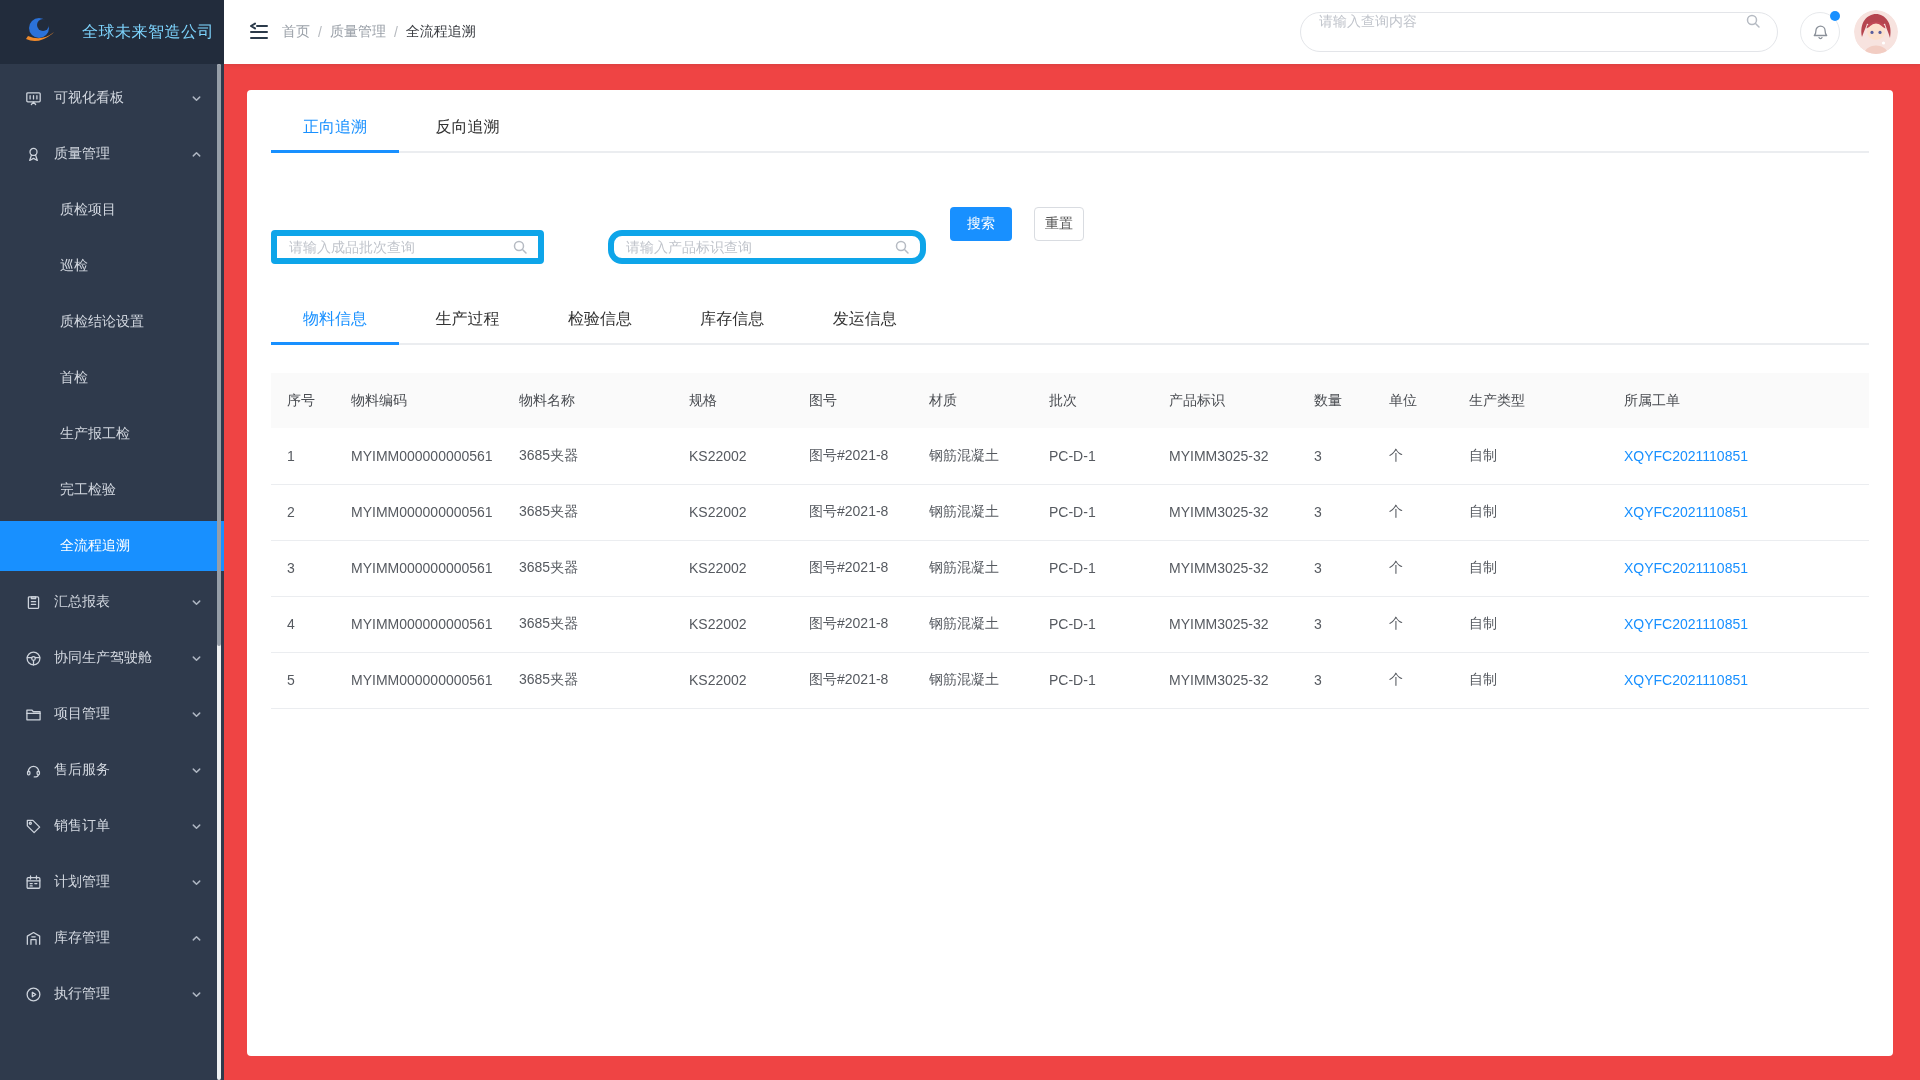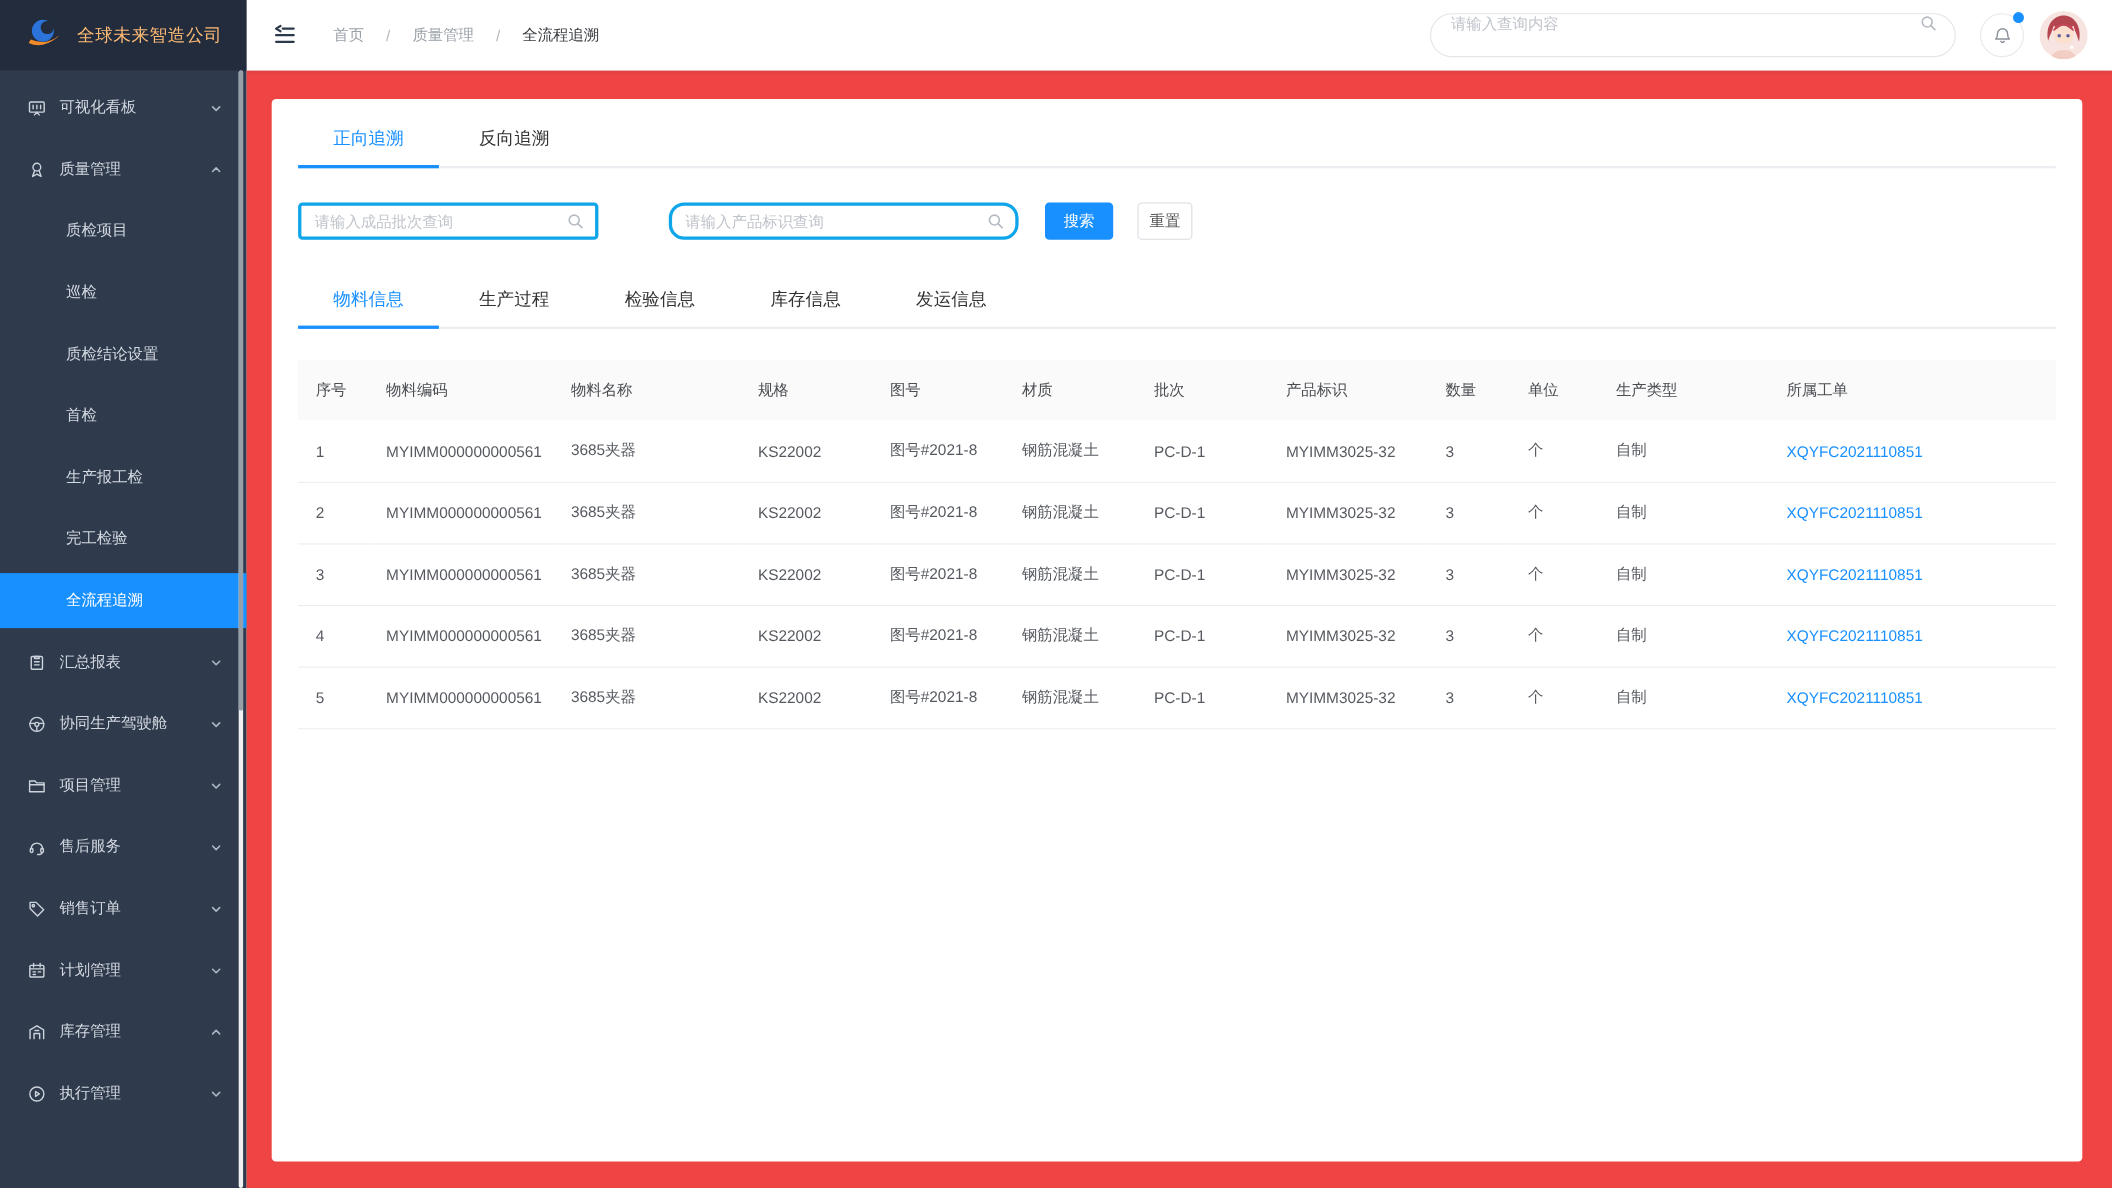--- a/index.html
+++ b/index.html
@@ -2,37 +2,37 @@
 <html><head>
 <meta charset="utf-8">
 <style>
   * { margin:0; padding:0; box-sizing:border-box; }
   html,body { width:1920px; height:1080px; font-family:"Liberation Sans","DejaVu Sans",sans-serif; background:#f0f2f5; overflow:hidden; }
 
   
   .sidebar { position:absolute; left:0; top:0; width:224px; height:1080px; background:#2f3a4c; z-index:5; }
   .logo-row { height:64px; background:#222c3c; display:flex; align-items:center; padding-left:22px; }
   .logo-mark { width:36px; height:36px; flex:0 0 36px; }
-  .company { color:#fdba74; font-size:16px; margin-left:12px; letter-spacing:.5px; white-space:nowrap; }
+  .company { color:#7dd3fc; font-size:16px; margin-left:24px; letter-spacing:.5px; white-space:nowrap; }
   .menu { padding-top:6px; }
   .menu-item { height:56px; display:flex; align-items:center; padding:0 22px 0 25px; color:#d3d8e0; font-size:14px; cursor:pointer; }
   .menu-item .ic { flex:0 0 17px; width:17px; height:17px; stroke:#cdd3dc; fill:none; stroke-width:1.2; stroke-linecap:round; stroke-linejoin:round; }
   .menu-item .label { margin-left:12px; white-space:nowrap; }
   .chev { margin-left:auto; width:11px; height:11px; stroke:#aeb6c2; fill:none; stroke-width:1.6; stroke-linecap:round; stroke-linejoin:round; }
   .menu-item.sub { padding-left:48px; }
   .menu-item.sub.active { background:#1890ff; color:#ffffff; height:50px; margin:3px 0; }
   
   .side-track { position:absolute; top:64px; right:3px; width:4px; bottom:0; background:#eef0f2; border-radius:2px; }
   .side-thumb { position:absolute; top:0; width:4px; height:582px; background:#969ea8; border-radius:2px; }
 
   
   .topbar { position:absolute; left:224px; top:0; width:1696px; height:64px; background:#ffffff; display:flex; align-items:center; box-shadow:0 1px 4px rgba(0,21,41,.10); z-index:4; }
   .fold-btn { margin-left:23px; width:24px; height:24px; cursor:pointer; display:flex; align-items:center; justify-content:center; }
   .fold-btn svg { width:22px; height:22px; stroke:#2b3a4a; stroke-width:2; fill:none; stroke-linecap:round; stroke-linejoin:round; }
-  .breadcrumb { margin-left:32px; font-size:14px; display:flex; align-items:center; gap:20px; }
+  .breadcrumb { margin-left:11px; font-size:14px; display:flex; align-items:center; gap:8px; }
   .crumb { color:#9aa0a8; cursor:pointer; }
   .crumb-sep { color:#b6babf; }
   .crumb.current { color:#3a3d42; cursor:default; }
   .top-search { margin-left:auto; width:478px; height:40px; border:1px solid #e3e5e9; border-radius:20px; display:flex; align-items:flex-start; padding:0 16px 0 18px; }
   .top-search input { border:none; outline:none; flex:1; font-size:14px; color:#555; background:transparent; font-family:inherit; }
   .top-search input::placeholder { color:#c0c4cb; }
   .mag { width:16px; height:16px; stroke:#b6bbc3; stroke-width:1.5; fill:none; stroke-linecap:round; }
   .bell-btn { position:relative; margin-left:22px; width:40px; height:40px; border:1px solid #e7e9ec; border-radius:50%; display:flex; align-items:center; justify-content:center; cursor:pointer; }
   .bell-btn svg { width:17px; height:17px; stroke:#8a9099; stroke-width:1.3; fill:none; stroke-linecap:round; stroke-linejoin:round; }
   .bell-dot { position:absolute; top:-2px; right:-1px; width:10px; height:10px; border-radius:50%; background:#1890ff; }
@@ -44,21 +44,21 @@
 
   
   .tabbar { position:relative; height:41px; }
   .tabbar .tab { display:inline-block; width:128px; text-align:center; font-size:16px; color:#333; cursor:pointer; line-height:30px; }
   .tabbar .tab.active { color:#1890ff; }
   .tab-line { position:absolute; left:0; right:0; bottom:0; height:2px; background:#ebedf0; }
   .tab-ink { position:absolute; left:0; bottom:0; width:128px; height:3px; background:#1890ff; z-index:1; }
 
   
   .filter-row { margin-top:31px; display:flex; align-items:center; }
-  .f-input { width:273px; height:34px; border:3px solid #0ea5e9; border-radius:4px; display:flex; align-items:center; padding:0 10px 0 12px; background:#fff; }
+  .f-input { width:273px; height:34px; border:6px solid #0ea5e9; border-radius:4px; display:flex; align-items:center; padding:0 10px 0 12px; background:#fff;margin-top:46px; }
   .f-input.wide { width:318px; margin-left:64px;border-radius:14px; }
   .f-input input { border:none; outline:none; flex:1; font-size:14px; color:#555; font-family:inherit; }
   .f-input input::placeholder { color:#c0c4cb; }
   .btn-primary { margin-left:24px; width:62px; height:34px; background:#1890ff; color:#fff; font-size:14px; border:none; border-radius:4px; cursor:pointer; font-family:inherit; }
   .btn-plain { margin-left:22px; width:50px; height:34px; background:#fff; color:#555; font-size:14px; border:1px solid #d9dce1; border-radius:4px; cursor:pointer; font-family:inherit; }
 
   .subtabs { margin-top:40px; }
 
   
   .trace-table { margin-top:28px; width:1598px; border-collapse:collapse; table-layout:fixed; font-size:14px; }

